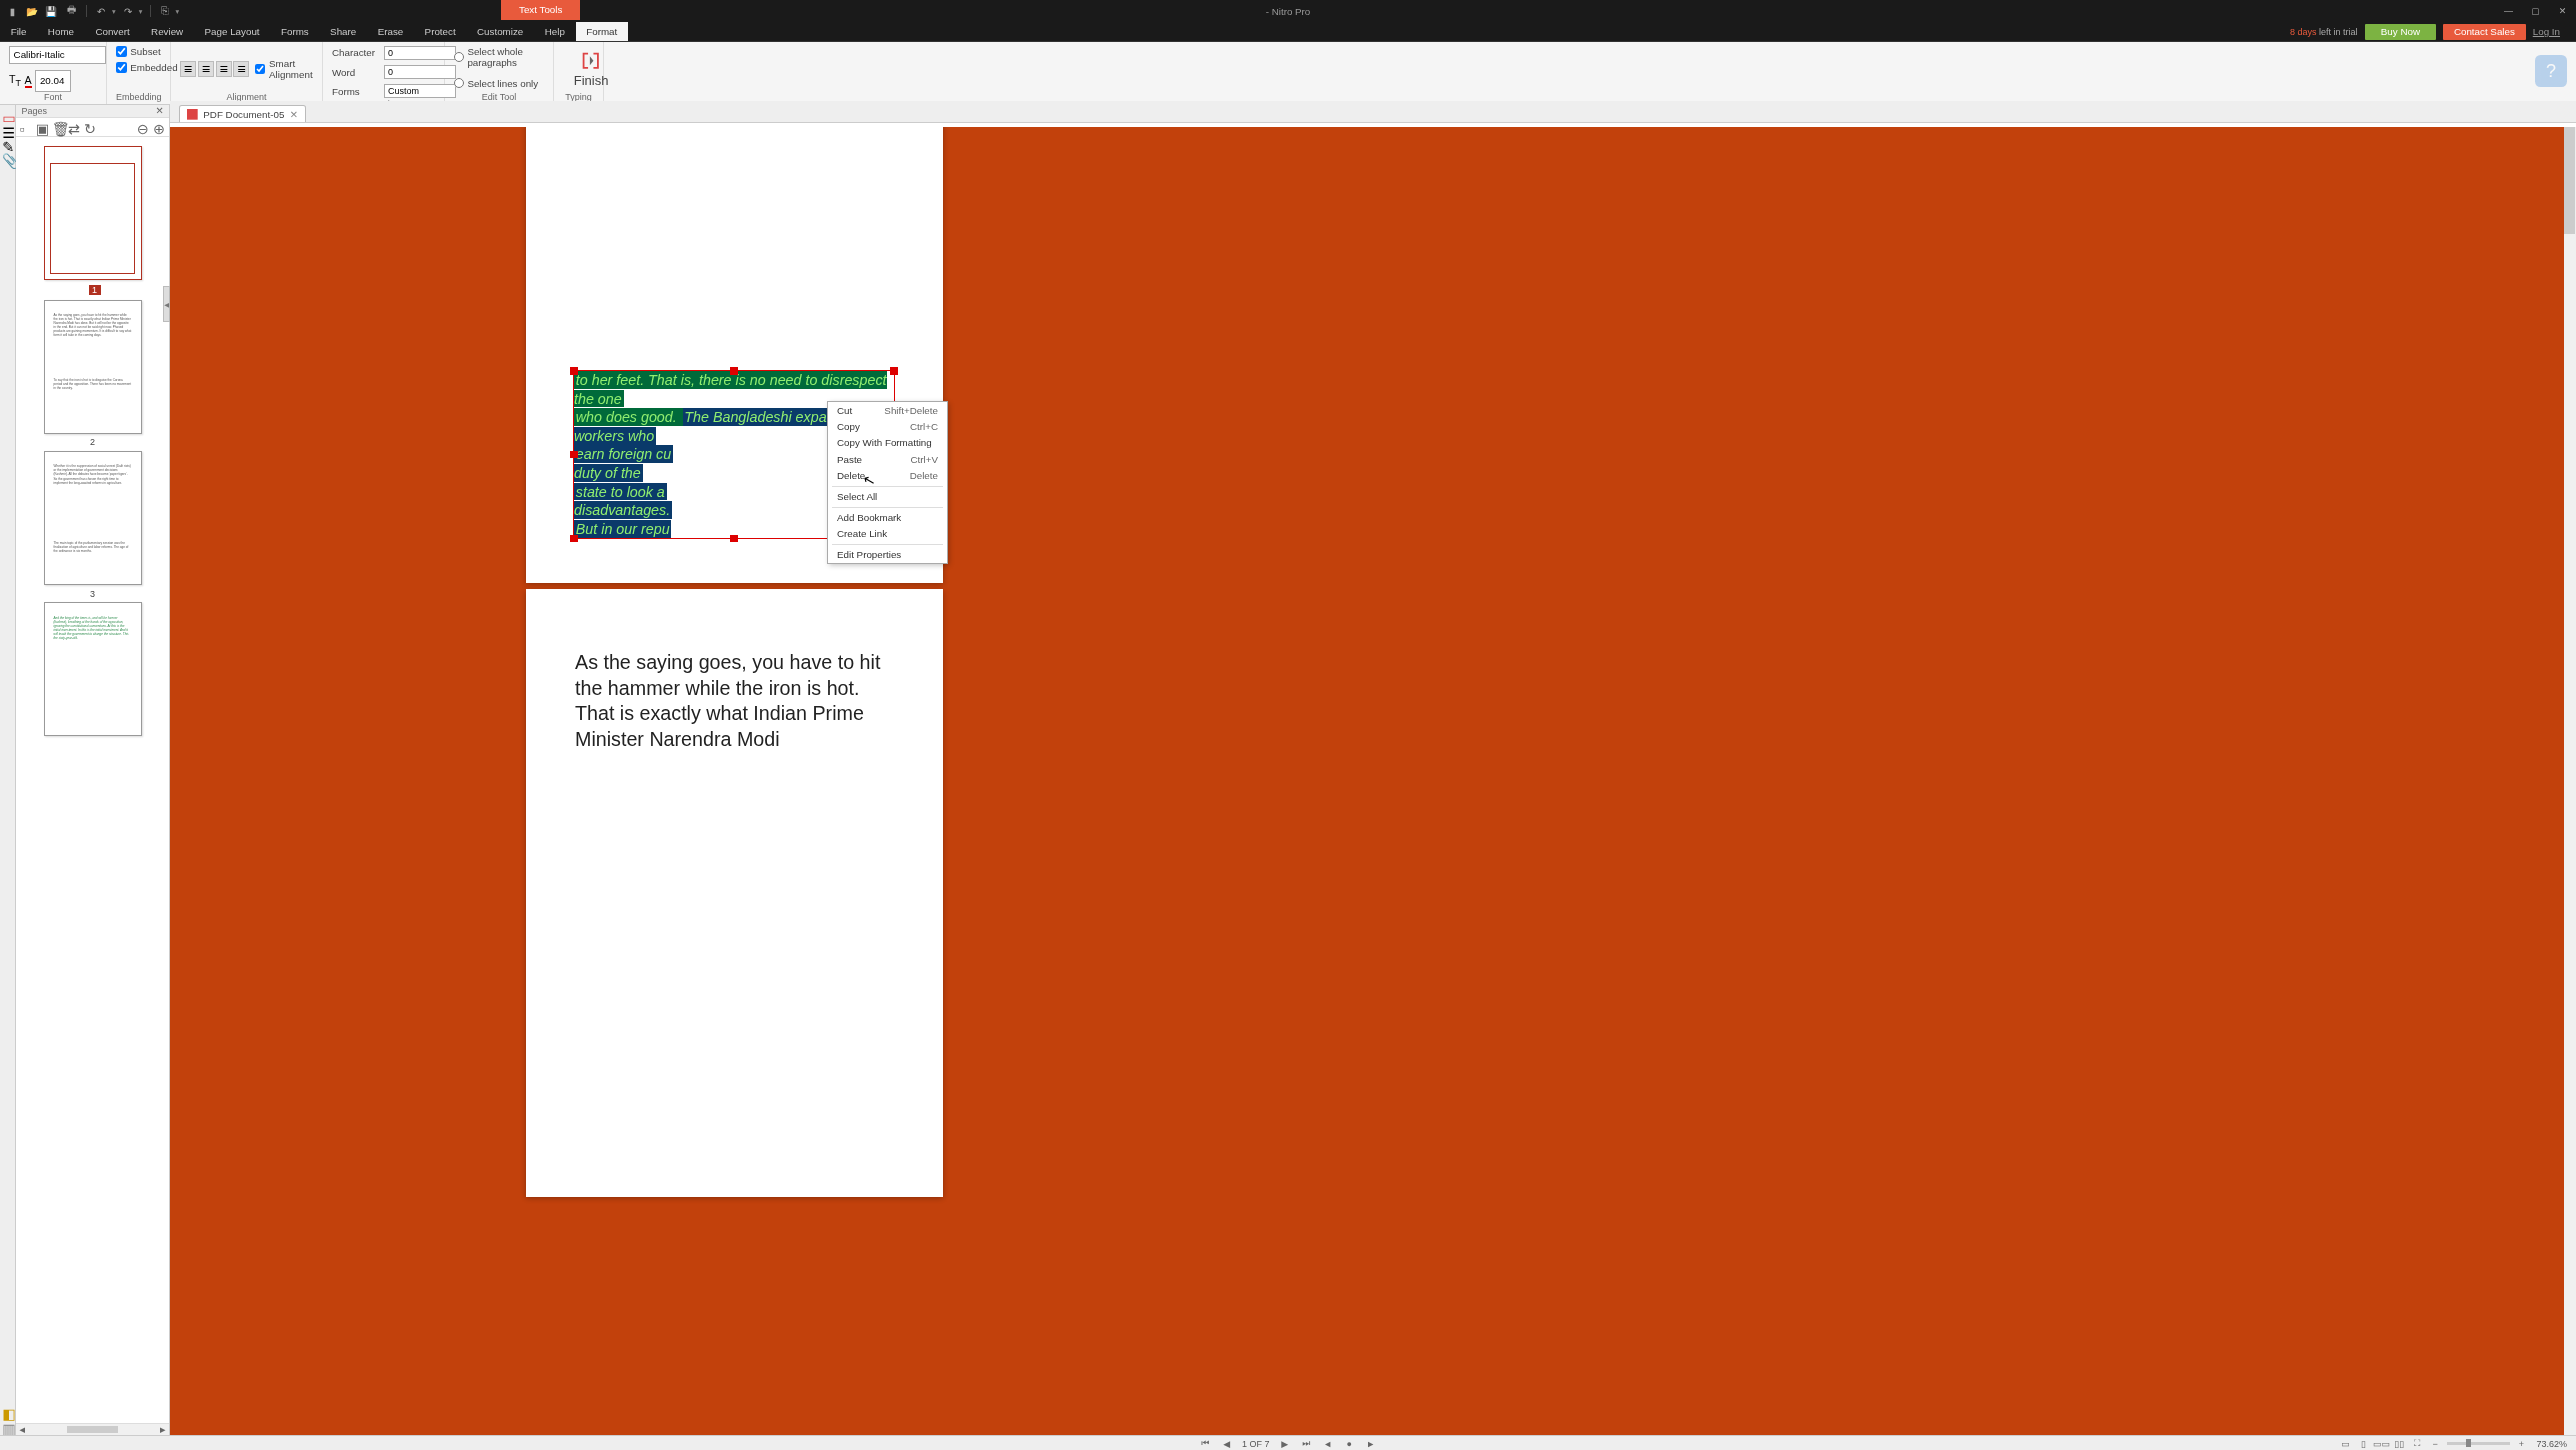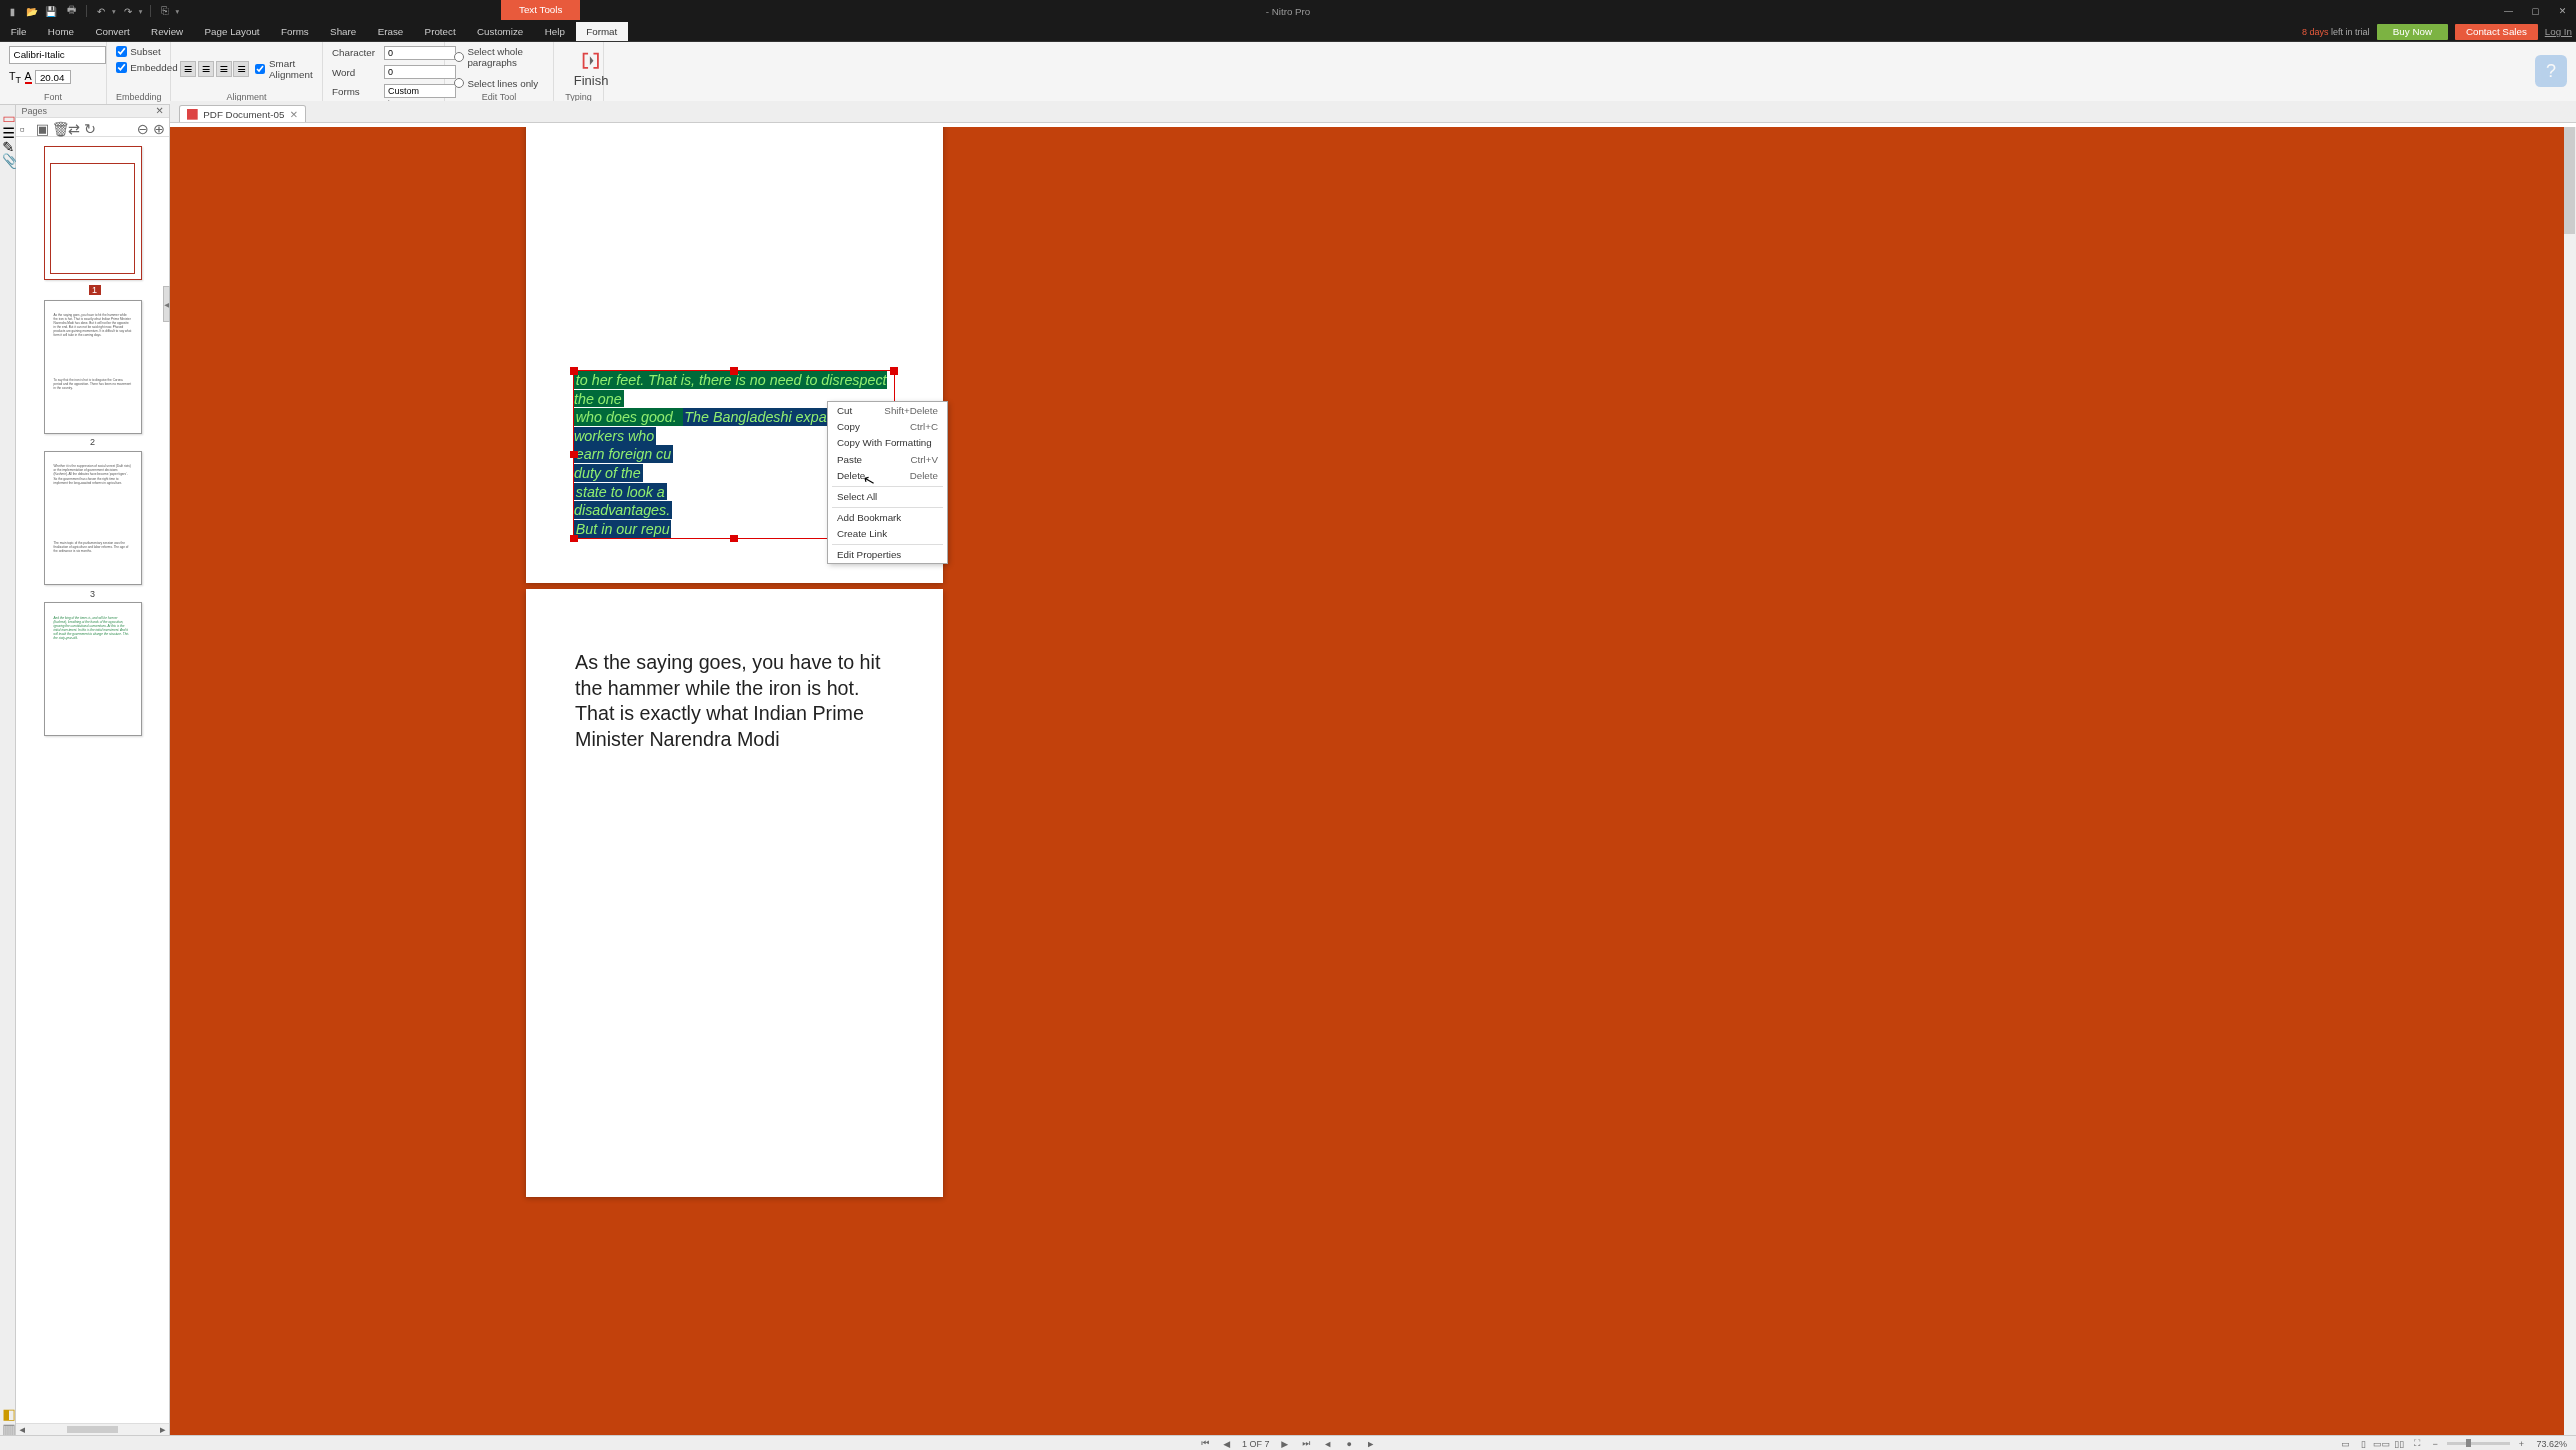--- a/index.html
+++ b/index.html
@@ -13,34 +13,34 @@
 .titlebar-dropdown { font-size: 7.2px; color: #888; margin-left: -1.8px; }
 .titlebar-center { position: absolute; left: 50%; transform: translateX(-50%); color: #999; }
 .titlebar-right { margin-left: auto; display: flex; }
 .win-btn { width: 27px; height: 22.4px; display: flex; align-items: center; justify-content: center; color: #aaa; font-size: 9px; }
 .contextual-tab { position: absolute; left: 501px; top: 0; background: #e85a3c; color: #fff; padding: 1.8px 18px; font-size: 9.8px; height: 19.7px; display: flex; align-items: center; }
 
 
 .menubar { height: 19.7px; background: #1a1a1a; display: flex; align-items: stretch; font-size: 9.8px; border-bottom: 0.9px solid #333; }
 .menu-item { padding: 0 10.7px; color: #ccc; display: flex; align-items: center; }
 .menu-item.active { background: #f5f5f5; color: #333; }
-.menu-right { margin-left: auto; display: flex; align-items: center; gap: 7.2px; padding-right: 4px; }
+.menu-right { margin-left: auto; display: flex; align-items: center; gap: 7.2px; padding-right: 16px; }
 .trial-text { color: #aaa; font-size: 9px; }
 .trial-days { color: #e85a3c; }
 .btn-buy { background: #7cb342; color: #fff; padding: 2.7px 16px; font-size: 9.8px; border-radius: 0.9px; }
 .btn-contact { background: #e85a3c; color: #fff; padding: 2.7px 10.7px; font-size: 9.8px; border-radius: 0.9px; }
 .login-link { color: #999; font-size: 9.8px; text-decoration: underline; }
 
 
 .ribbon { height: 63px; background: #f5f5f5; border-bottom: 0.9px solid #ccc; display: flex; position: relative; }
 .ribbon-group { border-right: 0.9px solid #ddd; padding: 3.6px 9px 1.8px; display: flex; flex-direction: column; justify-content: space-between; }
 .ribbon-group-label { text-align: center; font-size: 9px; color: #666; }
 .ribbon-group-content { display: flex; align-items: center; gap: 5.4px; flex: 1; }
 .font-select { width: 97px; height: 18px; border: 0.9px solid #aaa; font-size: 9.8px; padding: 0.9px 3.6px; background: #fff; }
-.font-size-input { width: 36px; height: 14px; border: 0.9px solid #aaa; font-size: 9.8px; padding: 0.9px 3.6px; background: #fff; }
+.font-size-input { width: 36px; height: 22px; border: 0.9px solid #aaa; font-size: 9.8px; padding: 0.9px 3.6px; background: #fff; }
 .ribbon-chk { display: flex; align-items: center; gap: 3.6px; font-size: 9.8px; color: #444; }
 .ribbon-chk input { width: 10.7px; height: 10.7px; }
 .align-btns { display: flex; gap: 1.8px; }
 .align-btn { width: 16px; height: 16px; background: #ddd; border: 0.9px solid #bbb; display: flex; align-items: center; justify-content: center; }
 .spacing-row { display: flex; align-items: center; gap: 5.4px; font-size: 9.8px; color: #444; margin-bottom: 0.9px; }
 .spacing-row label { width: 47px; }
 .spacing-input { width: 72px; height: 14.3px; border: 0.9px solid #aaa; font-size: 9px; padding: 0 2.7px; background: #fff; }
 .radio-row { display: flex; align-items: center; gap: 3.6px; font-size: 9.8px; color: #444; }
 .radio-row input { width: 9.8px; height: 9.8px; }
 .big-btn { display: flex; flex-direction: column; align-items: center; gap: 1.8px; padding: 3.6px 10.7px; }

